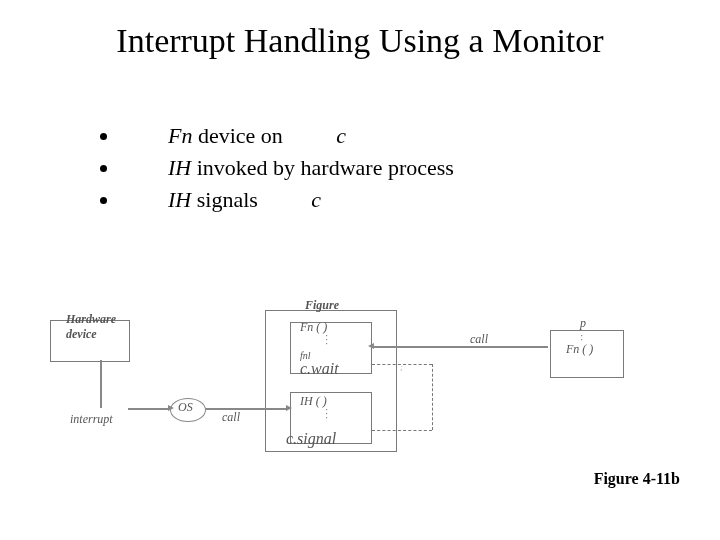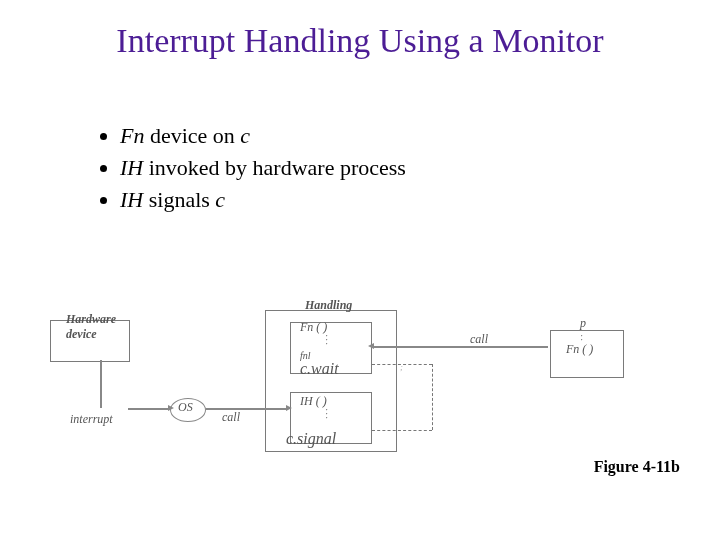--- a/index.html
+++ b/index.html
@@ -12,36 +12,36 @@
     color: #000;
     position: relative;
     overflow: hidden;
   }
   .slide {
     width: 720px;
     height: 540px;
     position: relative;
   }
   .title {
-    color: #4c1d95;
+    color: #000000;
     font-size: 34px;
     text-align: center;
     margin-top: 22px;
     font-weight: 400;
   }
   .bullets {
     margin: 60px 0 0 60px;
     font-size: 22px;
     line-height: 1.45;
   }
   .bullets li {
     list-style: disc;
     margin-left: 20px;
   }
-  .italic { font-style: italic; }
+  .italic { font-style: italic; margin-left: 48px; }
   .diagram {
     position: absolute;
     left: 50px;
     top: 290px;
     width: 620px;
     height: 150px;
     font-family: "Times New Roman", Times, serif;
     font-size: 12px;
     color: #444;
   }
@@ -87,21 +87,21 @@
     content: "";
     position: absolute;
     left: -4px; top: -3px;
     border-right: 6px solid #888;
     border-top: 3px solid transparent;
     border-bottom: 3px solid transparent;
   }
   .figcaption {
     position: absolute;
     right: 40px;
-    top: 436px;
+    top: 448px;
     font-weight: bold;
     font-size: 16px;
   }
   .footer {
     position: absolute;
     bottom: 18px;
     width: 720px;
     font-size: 15px;
   }
 </style>
@@ -124,21 +124,21 @@
     </li>
   </ul>
 
   <div class="diagram">
 
     <div class="box" style="left:0;top:8px;width:78px;height:40px;"></div>
     <div class="lbl" style="left:16px;top:0px;font-style:italic;font-weight:bold;white-space:pre;">Hardware
 device</div>
 
     <div class="box" style="left:215px;top:-2px;width:130px;height:140px;"></div>
-    <div class="lbl" style="left:255px;top:-14px;font-weight:bold;">Handling</div>
+    <div class="lbl" style="left:255px;top:-14px;font-weight:bold;">Figure</div>
 
     <div class="box" style="left:240px;top:10px;width:80px;height:50px;"></div>
     <div class="lbl" style="left:250px;top:8px;">Fn ( )</div>
     <div class="dots" style="left:275px;top:22px;">·<br>·<br>·</div>
     <div class="lbl" style="left:250px;top:38px;font-size:10px;">fnl</div>
     <div class="lbl" style="left:250px;top:48px;font-size:16px;">c.wait</div>
 
     <div class="box" style="left:240px;top:80px;width:80px;height:50px;"></div>
     <div class="lbl" style="left:250px;top:82px;">IH ( )</div>
     <div class="dots" style="left:275px;top:96px;">·<br>·<br>·</div>

